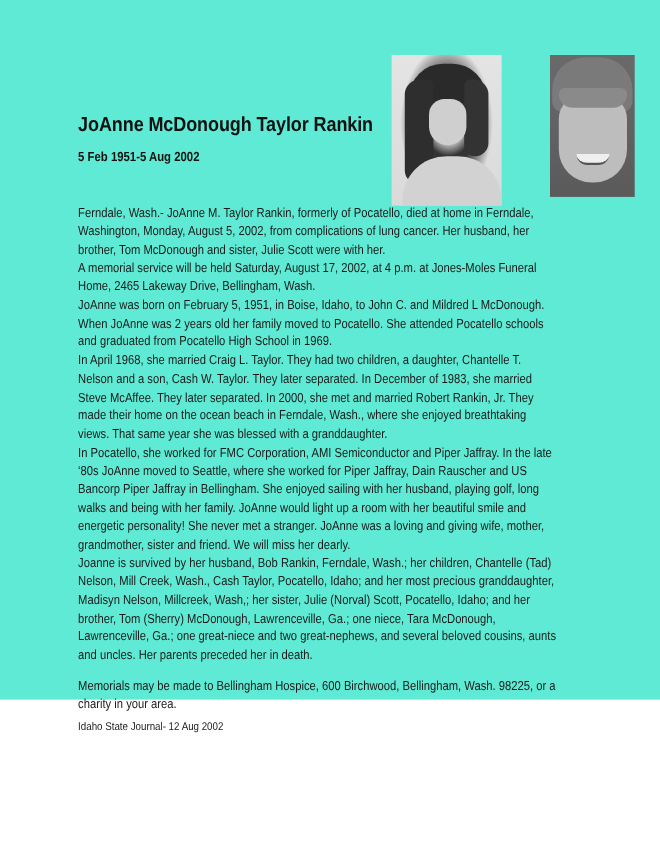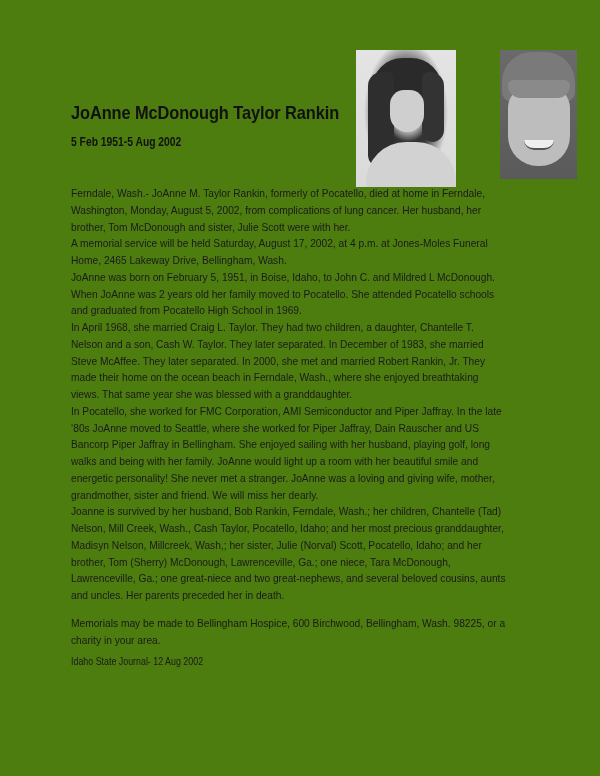--- a/index.html
+++ b/index.html
@@ -11,22 +11,22 @@
       width: 600px;
       height: 776px;
       position: relative;
       overflow: hidden;
       font-family: "Liberation Sans", "DejaVu Sans", sans-serif;
       color: #1a1a1a;
     }
     .page {
       position: absolute;
       left: 0; top: 0;
-      width: 600px; height: 776px;
-      background: #4d7c0f;
+      width: 600px; height: 636px;
+      background: #5eead4;
     }
     .title {
       position: absolute;
       left: 71px;
       top: 102px;
       font-size: 18.5px;
       font-weight: bold;
       white-space: nowrap;
       transform: scaleX(0.885);
       transform-origin: left top;

